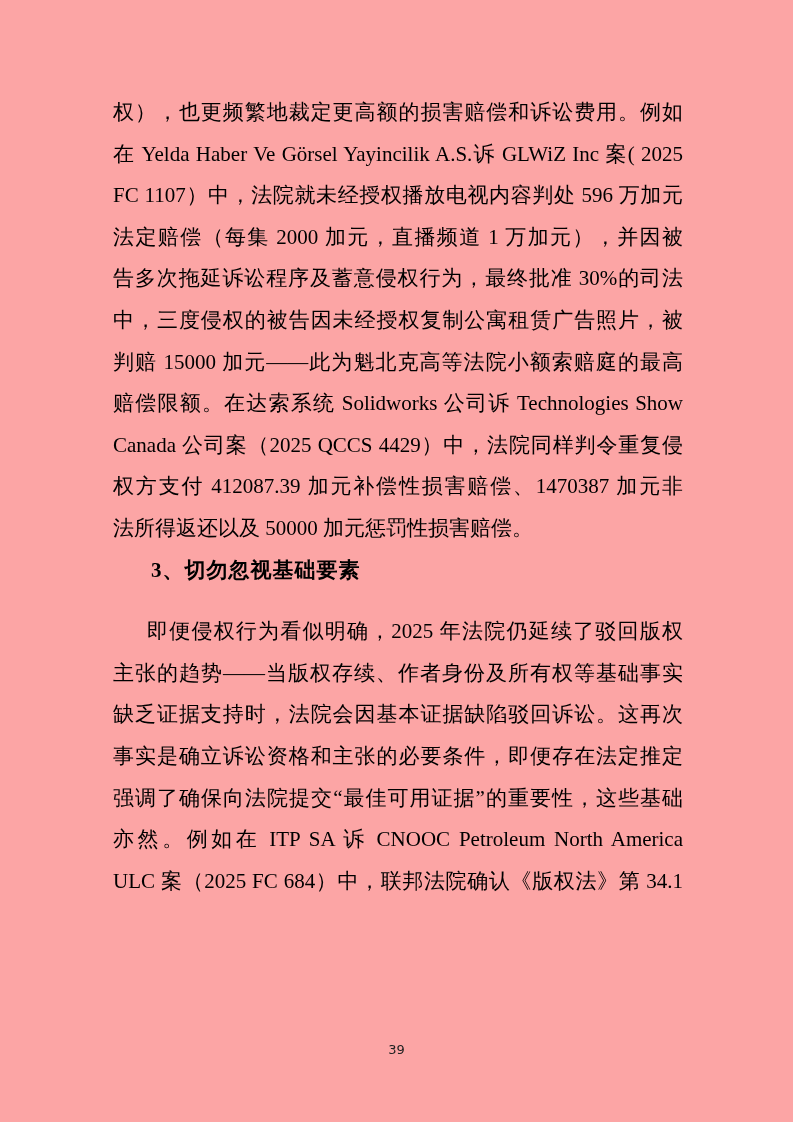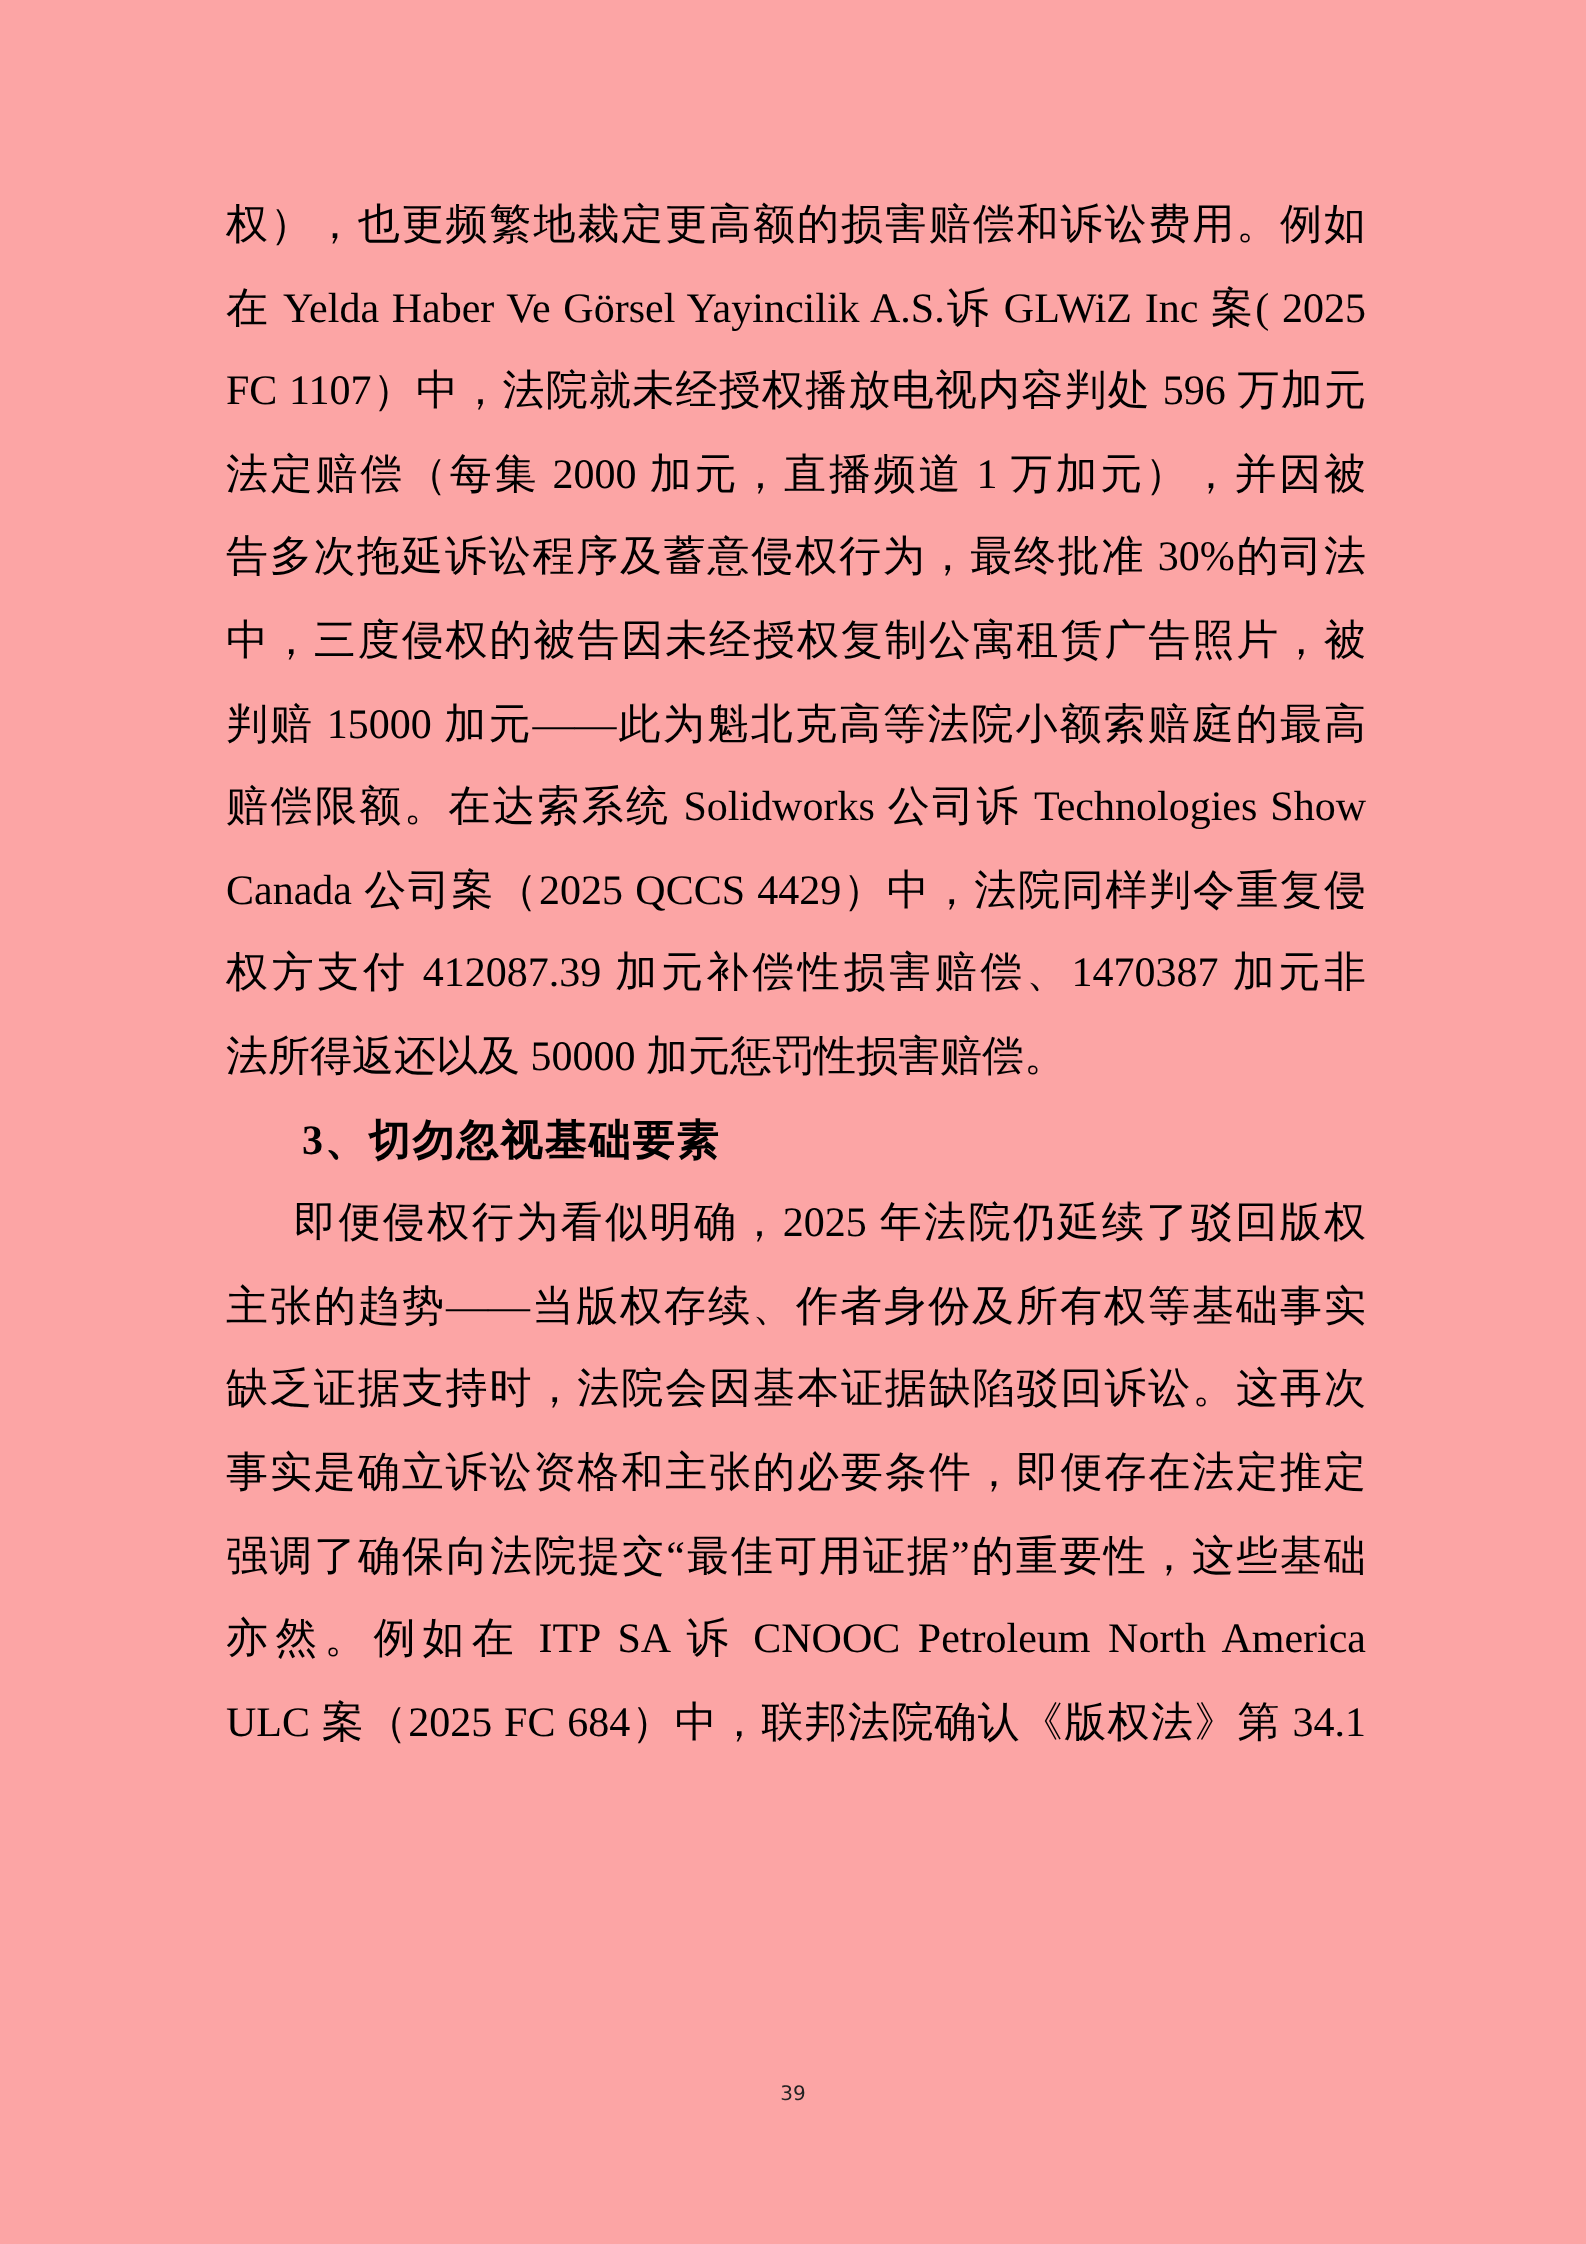--- a/index.html
+++ b/index.html
@@ -27,34 +27,35 @@
   .line {
     text-align: justify;
     text-align-last: justify;
     white-space: normal;
   }
   .line.flush {
     text-align-last: left;
   }
   .line.indent {
     text-indent: 34px;
+    margin-top: 20px;
   }
   .line.heading {
     font-weight: bold;
     padding-left: 38px;
     text-align-last: left;
     letter-spacing: 1px;
   }
   .page-number {
     position: absolute;
     left: 0;
     right: 0;
     top: 1042px;
     text-align: center;
-    font-size: 10px;
+    font-size: 13px;
     font-family: "DejaVu Sans", "Liberation Sans", sans-serif;
     color: #222222;
   }
 </style>
 </head>
 <body>
 
 <div class="page">
   <div class="text-block" id="text-block">
       <div class="line">权），也更频繁地裁定更高额的损害赔偿和诉讼费用。例如</div>

